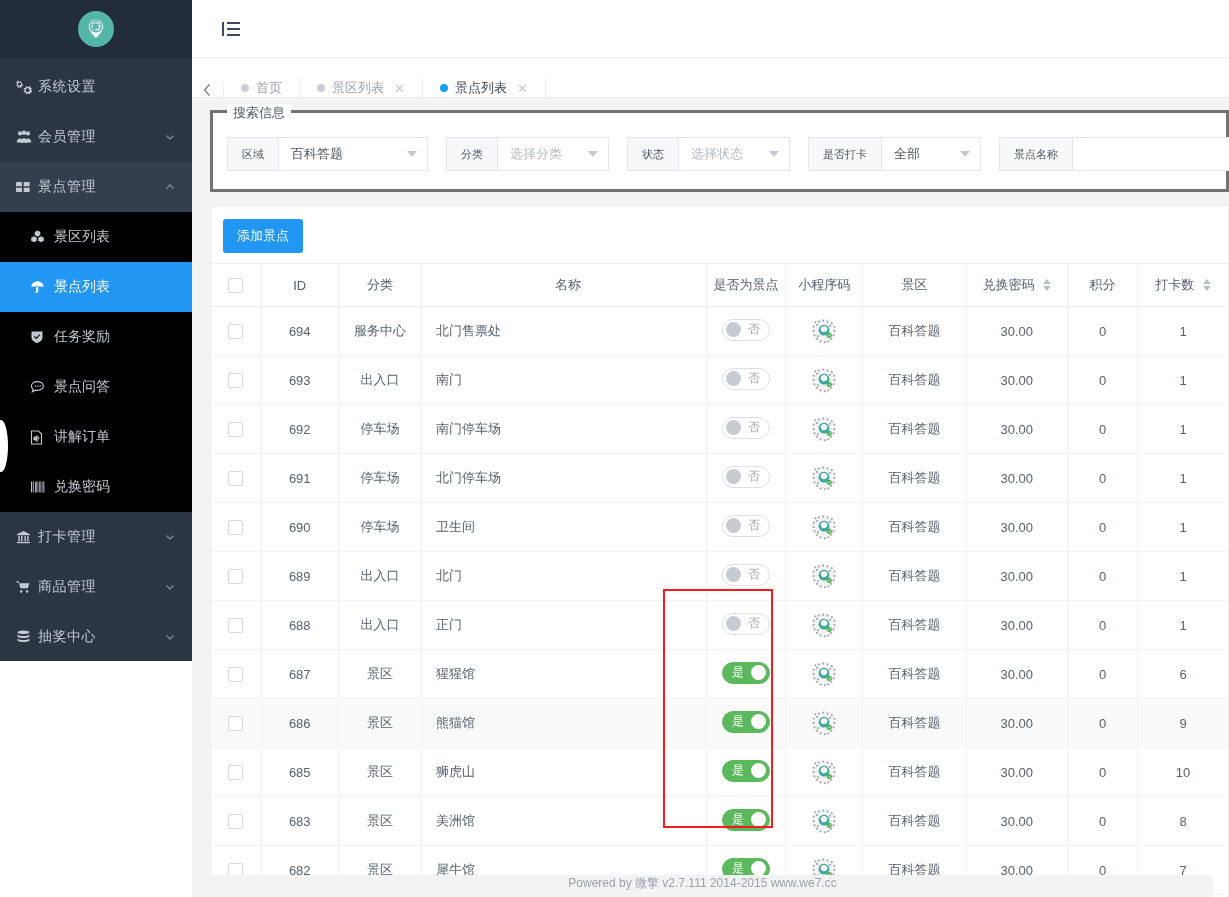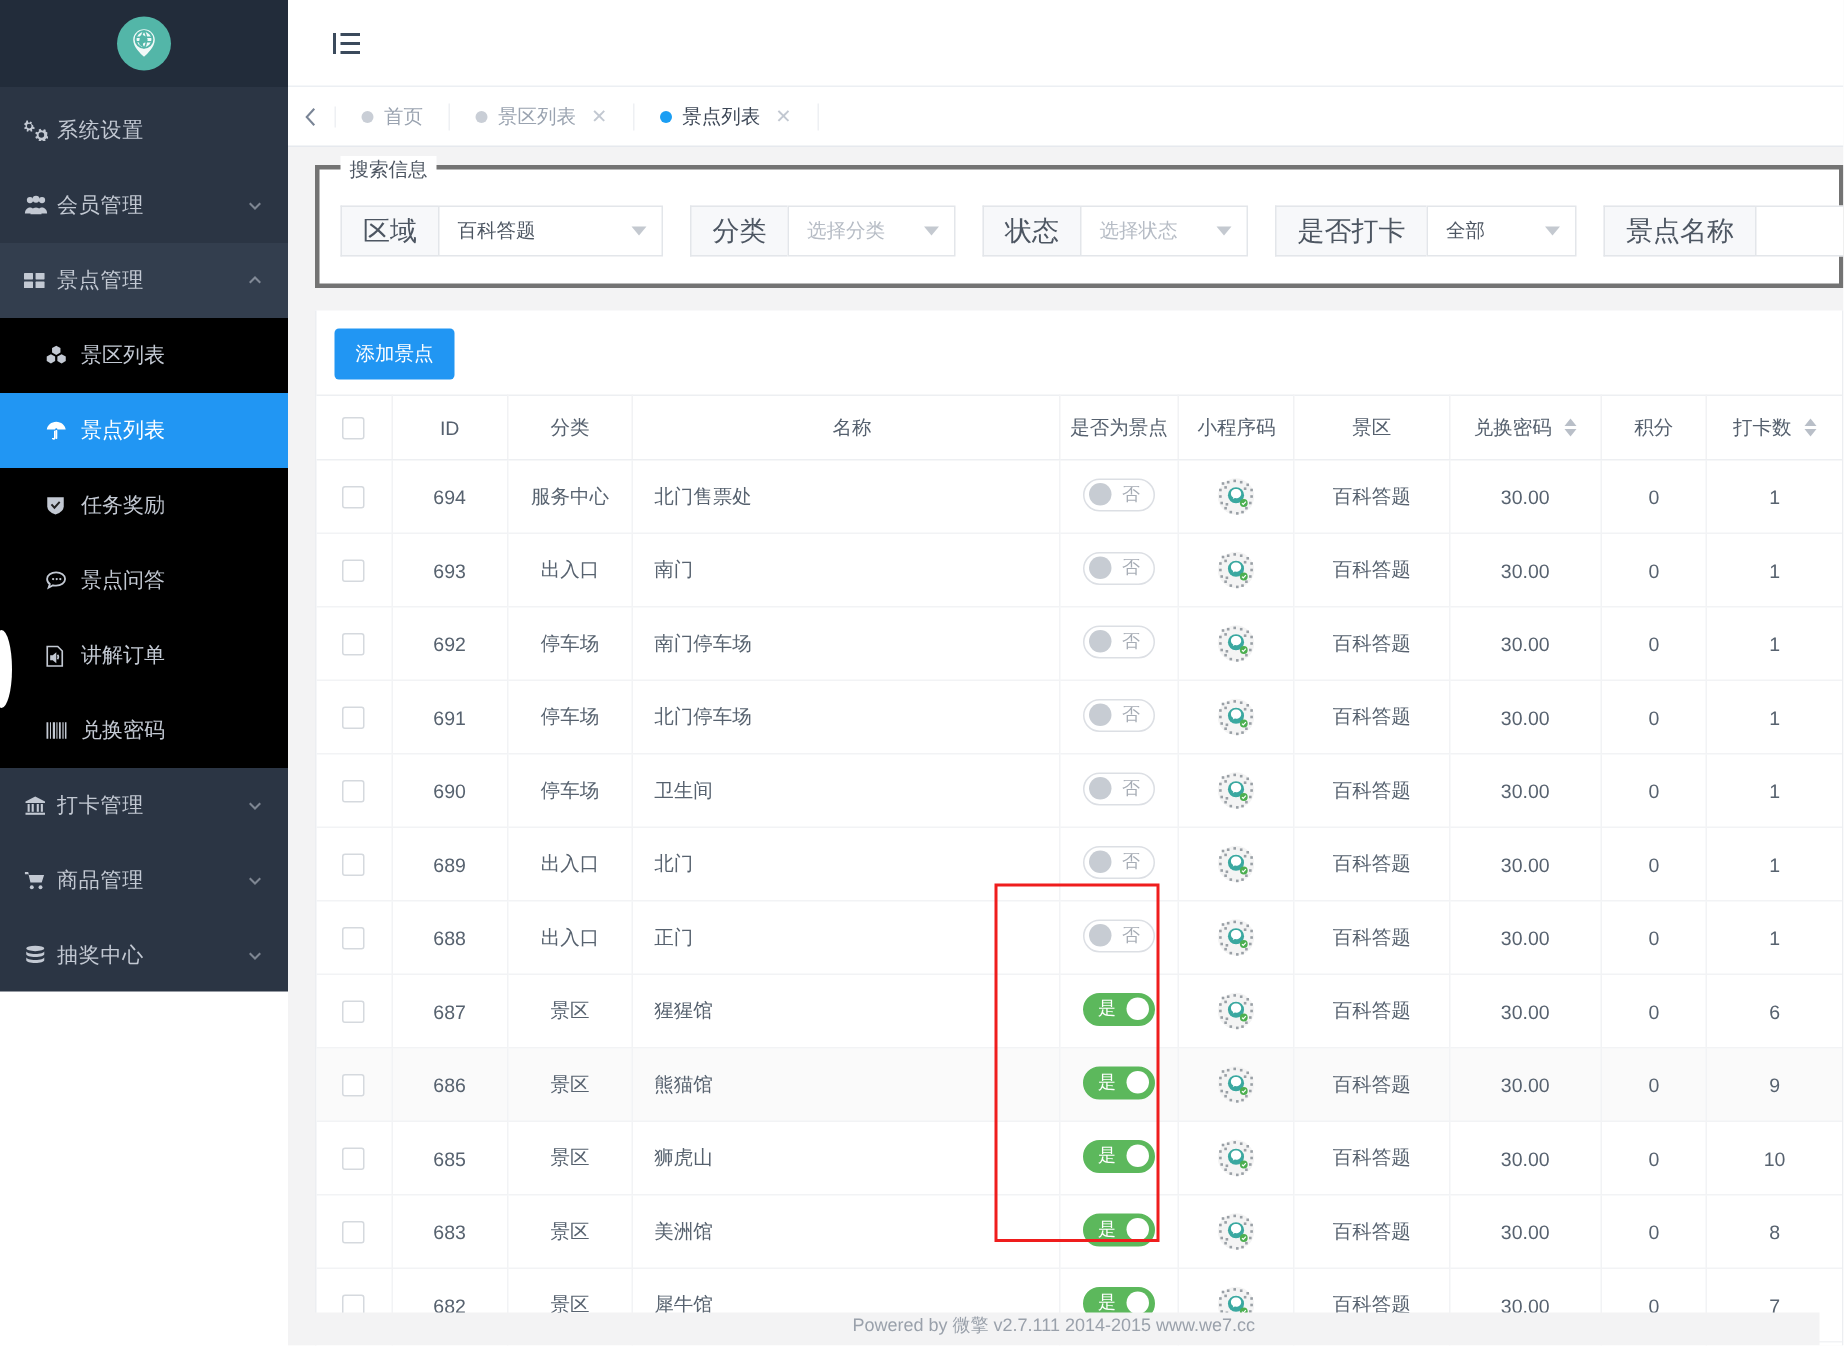--- a/index.html
+++ b/index.html
@@ -67,21 +67,21 @@
     padding-left: 30px; border-bottom: 1px solid #eceff3;
   }
   .hamburger { width:18px; height:14px; position:relative; cursor:pointer; }
   .hamburger i { position:absolute; left:0; height:2px; background:#3b4a5c; display:block; }
   .hamburger i:nth-child(1){ top:0; width:18px; }
   .hamburger i:nth-child(2){ top:6px; width:18px; }
   .hamburger i:nth-child(3){ top:12px; width:18px; }
   .hamburger .bar-v { position:absolute; left:0; top:0; width:2px; height:14px; background:#3b4a5c; }
 
   .tabs-bar {
-    height: 40px; background: #fff; display: flex; align-items: center;
+    height: 40px; background: #fff; display: flex; align-items: flex-end;
     border-bottom: 1px solid #e6e9ee;
   }
   .tab-arrow {
     width: 32px; display:flex; align-items:center; justify-content:center;
     border-right: 1px solid #eef0f3; color:#7a8596; cursor:pointer; font-size:15px;
   }
   .tab {
     display: flex; align-items: center; gap: 7px;
     padding: 0 17px; border-right: 1px solid #eef0f3;
     font-size: 13px; color: #9aa3b0; cursor: pointer; white-space: nowrap;
@@ -101,21 +101,21 @@
   }
   .search-legend {
     position: absolute; top: -9px; left: 14px; background: #fff;
     padding: 0 6px; font-size: 13px; color: #4d5662;
   }
   .search-row { display: flex; align-items: center; gap: 18px; padding-top: 8px; }
   .fld { display: flex; align-items: stretch; height: 34px; }
   .fld .addon {
     background: #f7f8fa; border: 1px solid #e3e6ea; border-right: none;
     display: flex; align-items: center; padding: 0 14px;
-    font-size: 18px; color: #4d5662; white-space: nowrap;
+    font-size: 11px; color: #4d5662; white-space: nowrap;
   }
   .fld .sel {
     border: 1px solid #e3e6ea; background: #fff;
     display: flex; align-items: center; justify-content: space-between;
     padding: 0 10px 0 12px; font-size: 13px; color: #4d5662; min-width: 150px; cursor:pointer;
   }
   .fld .sel.ph { color: #b6bcc5; }
   .fld .sel .caret {
     width:0; height:0; margin-left: 16px;
     border-left: 5px solid transparent; border-right: 5px solid transparent;

